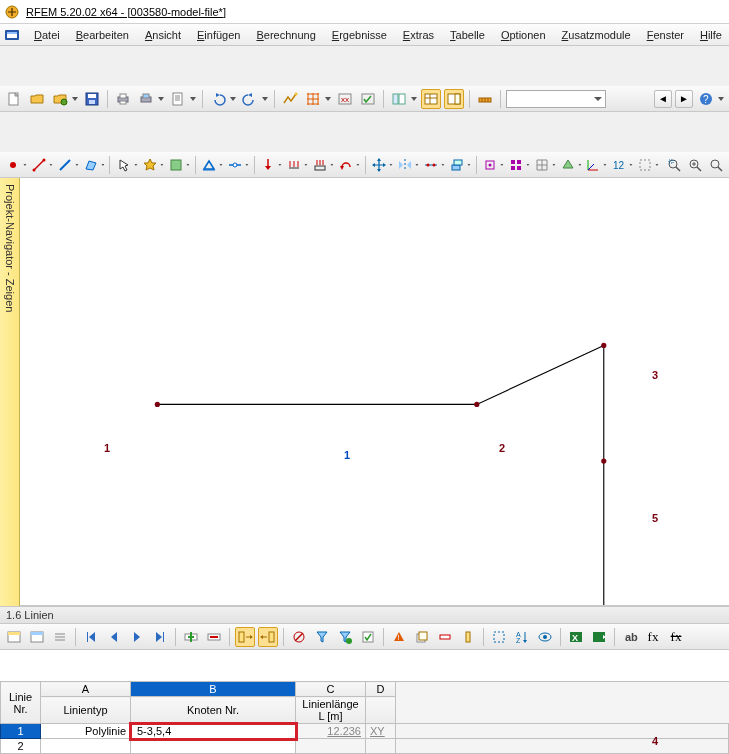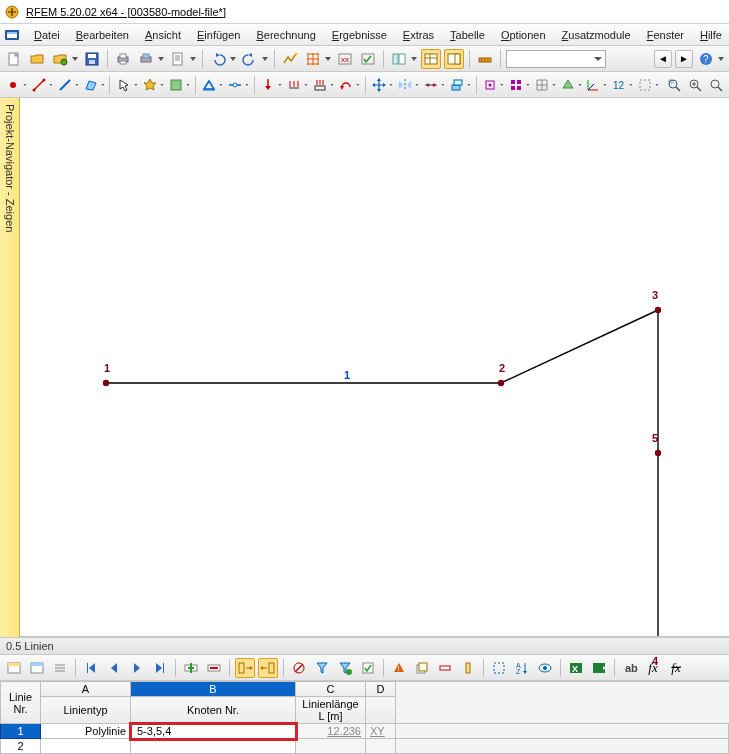--- a/index.html
+++ b/index.html
@@ -49,20 +49,21 @@
   }
   .menubar .mitem u { text-decoration: underline; }
   .toolbar {
     height: 26px;
     background: linear-gradient(#fbfbfb,#e6e6e6);
     border-bottom: 1px solid #c8c8c8;
     display: flex;
     align-items: center;
     padding: 0 4px;
     gap: 3px;
+    margin-top: 40px;
   }
   .tbtn {
     width: 20px; height: 20px;
     border: 1px solid transparent;
     border-radius: 2px;
     display: inline-flex; align-items:center; justify-content:center;
     cursor: default;
   }
   .tsep {
     width: 1px; height: 18px; background: #c0c0c0; margin: 0 2px;
@@ -129,41 +130,41 @@
   .panel-toolbar {
     height: 26px;
     background: linear-gradient(#fbfbfb,#e6e6e6);
     border-bottom: 1px solid #c8c8c8;
     display: flex; align-items:center; padding:0 4px; gap:3px;
   }
   .grid {
     background:#fff;
     font-size:11px;
   }
-  .grid table { border-collapse: collapse; width: 100%; }
+  .grid table { border-collapse: collapse; width: 100%; margin-top: 31px; }
   .grid th, .grid td {
     border: 1px solid #c0c0c0;
     padding: 1px 4px;
     text-align: center;
     font-weight: normal;
     background:#fff;
   }
   .grid th { background: linear-gradient(#f8f8f8,#ececec); }
   .grid th.col-sel { background:#0a64c8; color:#fff; }
   .grid .rowhead-sel { background:#0a64c8; color:#fff; border-color:#083f86;}
   .grid .cell-edit {
     outline: 3px solid #d4202a;
     outline-offset: -1px;
     text-align:left;
     padding-left:6px;
     background:#fff;
   }
   .grid .dim { color:#888; background:#f5f5f5;text-decoration:underline;}
   .tgl-on { background:#ffe090 !important; border:1px solid #d8a020 !important;}
-  .fx-label { font-style: italic; font-family: "Times New Roman", serif; font-size:13px; }
+  .fx-label { font-family: "Times New Roman", serif; font-size:13px; }
 </style>
 </head>
 <body>
 
 <div class="titlebar">
   <span class="app-icon">
     <svg viewBox="0 0 16 16">
         <circle cx="8" cy="8" r="6" fill="#efae2a" stroke="#a36f00"></circle>
         <path d="M4 8 L12 8 M8 4 L8 12" stroke="#4a2a00" stroke-width="1.2"></path>
       </svg>
@@ -677,21 +678,21 @@
   <span class="node-label" style="left: 84px; top: 264px;">1</span>
       <span class="node-label" style="left: 479px; top: 264px;">2</span>
       <span class="node-label" style="left: 632px; top: 191px;">3</span>
       <span class="node-label" style="left: 632px; top: 334px;">5</span>
       <span class="node-label" style="left: 632px; top: 557px;">4</span>
       <span class="line-label" style="left: 324px; top: 271px;">1</span>
     </div>
 </div>
 
 <div class="panel-header">
-  <span>0.5 Linien</span>
+  <span>1.6 Linien</span>
 </div>
 <div class="panel-toolbar">
   <span class="tbtn">
       <svg viewBox="0 0 16 16">
         <rect x="2" y="3" width="12" height="10" fill="#fff" stroke="#888"></rect>
         <rect x="2" y="3" width="12" height="3" fill="#ffe080"></rect>
       </svg>
     </span>
   <span class="tbtn">
       <svg viewBox="0 0 16 16">

